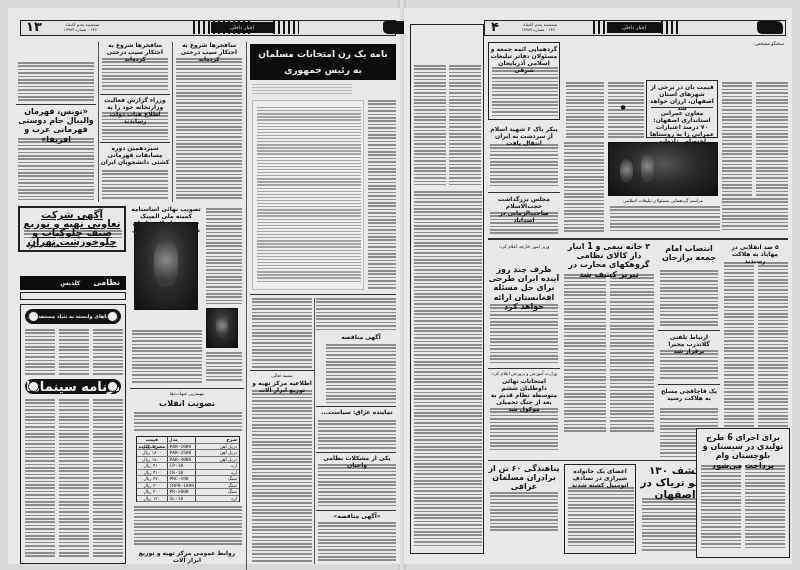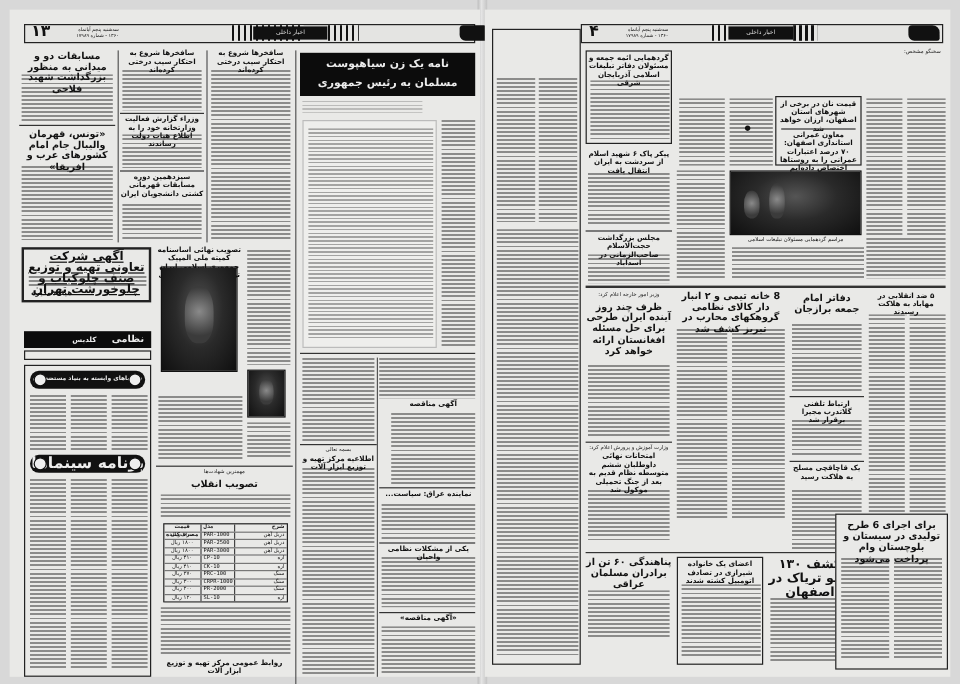--- a/index.html
+++ b/index.html
@@ -67,24 +67,23 @@
         <span>سه‌شنبه پنجم آبانماه</span><br>
         <span>۱۳۶۰ - شماره ۱۷۹۸۹</span>
       </span>
       <span class="bars" style="left:172px;"></span>
       <span class="section" style="left:190px;">اخبار داخلی</span>
       <span class="bars" style="left:252px;width:26px;"></span>
       <span class="logo" style="left:362px;"></span>
     </div>
 
     <div class="col" style="left:8px;top:34px;width:80px;height:160px;">
-      <div class="hl md">مسابقات دو و میدانی به منظور بزرگداشت شهید فلاحی</div>
       <div class="txt" style="left:2px;top:20px;width:76px;height:40px;"></div>
       <div class="rule" style="left:0;top:62px;width:80px;height:1px;"></div>
-      <div class="hl md" style="position:absolute;top:65px;width:80px;">«تونس، قهرمان والیبال جام امام کشورهای عرب و افریقا»</div>
+      <div class="hl md" style="position:absolute;top:65px;width:80px;">«تونس، قهرمان والیبال جام دوستی قهرمانی عرب و افریقا»</div>
       <div class="txt" style="left:2px;top:96px;width:76px;height:62px;"></div>
     </div>
     <div class="vrule" style="left:90px;top:34px;height:160px;"></div>
 
     <div class="col" style="left:92px;top:34px;width:70px;height:160px;">
       <div class="hl sm">سافخرها شروع به احتکار سیب درختی کرده‌اند</div>
       <div class="txt" style="left:2px;top:16px;width:66px;height:34px;"></div>
       <div class="rule" style="left:0;top:52px;width:70px;height:1px;"></div>
       <div class="hl sm" style="position:absolute;top:55px;width:70px;">وزراء گزارش فعالیت وزارتخانه خود را به اطلاع هیات دولت رساندند</div>
       <div class="txt" style="left:2px;top:70px;width:66px;height:28px;"></div>
@@ -94,21 +93,21 @@
     </div>
     <div class="vrule" style="left:164px;top:34px;height:160px;"></div>
 
     <div class="col" style="left:166px;top:34px;width:70px;height:160px;">
 
       <div class="hl sm">سافخرها شروع به احتکار سیب درختی کرده‌اند</div>
       <div class="txt" style="left:2px;top:16px;width:66px;height:142px;"></div>
     </div>
     <div class="vrule" style="left:238px;top:34px;height:530px;"></div>
 
-    <div class="blackbar" style="left:242px;top:36px;width:146px;height:36px;font-size:9px;line-height:16px;padding:2px 4px;">نامه یک زن سیاهپوست مسلمان به رئیس جمهوری</div>
+    <div class="blackbar" style="left:242px;top:36px;width:146px;height:36px;font-size:9px;line-height:16px;padding:2px 4px;">نامه یک زن امتحانات مسلمان به رئیس جمهوری</div>
     <div class="txt en light" style="left:244px;top:76px;width:100px;height:10px;"></div>
     <div class="col" style="left:244px;top:92px;width:112px;height:190px;border:1px solid #bbb;background:#eeeeec;">
       <div class="txt en" style="left:4px;top:6px;width:104px;height:176px;"></div>
     </div>
     <div class="txt" style="left:360px;top:92px;width:28px;height:190px;"></div>
     <div class="rule" style="left:242px;top:286px;width:146px;height:1px;"></div>
 
     <div class="txt" style="left:244px;top:290px;width:60px;height:70px;"></div>
     <div class="txt" style="left:308px;top:290px;width:80px;height:34px;"></div>
     <div class="hl sm" style="position:absolute;left:318px;top:326px;width:70px;">آگهی مناقصه</div>
@@ -283,33 +282,33 @@
       <div class="face" style="left:30%;top:20%;width:12%;height:55%;"></div>
     </div>
     <div class="caption" style="position:absolute;left:204px;top:190px;width:110px;">مراسم گردهمایی مسئولان تبلیغات اسلامی</div>
     <div class="txt" style="left:160px;top:134px;width:40px;height:92px;"></div>
     <div class="txt" style="left:206px;top:198px;width:110px;height:26px;"></div>
     <div class="txt" style="left:318px;top:190px;width:66px;height:34px;"></div>
     <div class="rule" style="left:84px;top:230px;width:300px;height:1.5px;"></div>
 
     <div class="col" style="left:84px;top:236px;width:72px;height:180px;">
       <div class="kicker">وزیر امور خارجه اعلام کرد:</div>
-      <div class="hl md" style="margin-top:2px;">ظرف چند روز آینده ایران طرحی برای حل مسئله افغانستان ارائه خواهد کرد</div>
+      <div class="hl md" style="margin-top:16px;">ظرف چند روز آینده ایران طرحی برای حل مسئله افغانستان ارائه خواهد کرد</div>
       <div class="txt" style="left:2px;top:60px;width:68px;height:60px;"></div>
       <div class="rule" style="left:0;top:124px;width:72px;height:1px;"></div>
       <div class="kicker" style="position:absolute;top:127px;width:72px;">وزارت آموزش و پرورش اعلام کرد:</div>
       <div class="hl sm" style="position:absolute;top:134px;width:72px;">امتحانات نهائی داوطلبان ششم متوسطه نظام قدیم به بعد از جنگ تحمیلی موکول شد</div>
     </div>
     <div class="txt" style="left:86px;top:400px;width:68px;height:44px;"></div>
 
-    <div class="hl md" style="position:absolute;left:160px;top:234px;width:90px;">8 خانه تیمی و ۲ انبار دار کالای نظامی گروهکهای محارب در تبریز کشف شد</div>
+    <div class="hl md" style="position:absolute;left:160px;top:234px;width:90px;">۲ خانه تیمی و 1 انبار دار کالای نظامی گروهکهای محارب در تبریز کشف شد</div>
     <div class="txt" style="left:160px;top:266px;width:42px;height:160px;"></div>
     <div class="txt" style="left:206px;top:266px;width:44px;height:160px;"></div>
 
-    <div class="hl md" style="position:absolute;left:254px;top:236px;width:62px;">دفاتر امام جمعه برازجان</div>
+    <div class="hl md" style="position:absolute;left:254px;top:236px;width:62px;">انتصاب امام جمعه برازجان</div>
     <div class="txt" style="left:256px;top:262px;width:58px;height:56px;"></div>
     <div class="rule" style="left:254px;top:322px;width:62px;height:1px;"></div>
     <div class="hl sm" style="position:absolute;left:256px;top:326px;width:58px;">ارتباط تلفنی گلاتدرب مجیرا برقرار شد</div>
     <div class="txt" style="left:256px;top:342px;width:58px;height:30px;"></div>
     <div class="rule" style="left:254px;top:376px;width:62px;height:1px;"></div>
     <div class="hl sm" style="position:absolute;left:256px;top:380px;width:58px;">یک قاچاقچی مسلح به هلاکت رسید</div>
     <div class="txt" style="left:256px;top:400px;width:58px;height:50px;"></div>
 
     <div class="hl sm" style="position:absolute;left:318px;top:236px;width:66px;">۵ ضد انقلابی در مهاباد به هلاکت رسیدند</div>
     <div class="txt" style="left:320px;top:254px;width:30px;height:196px;"></div>

